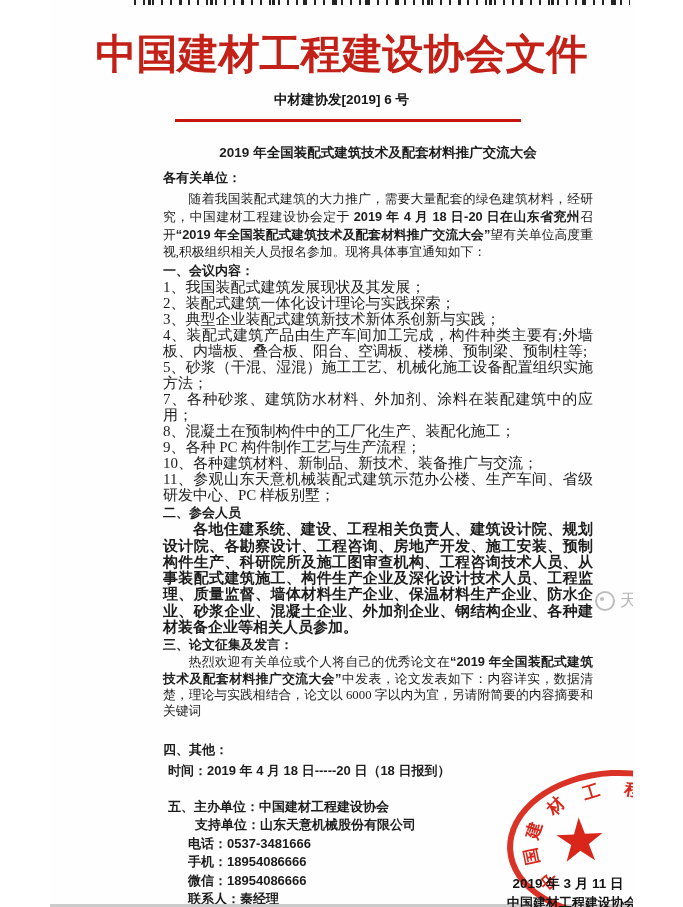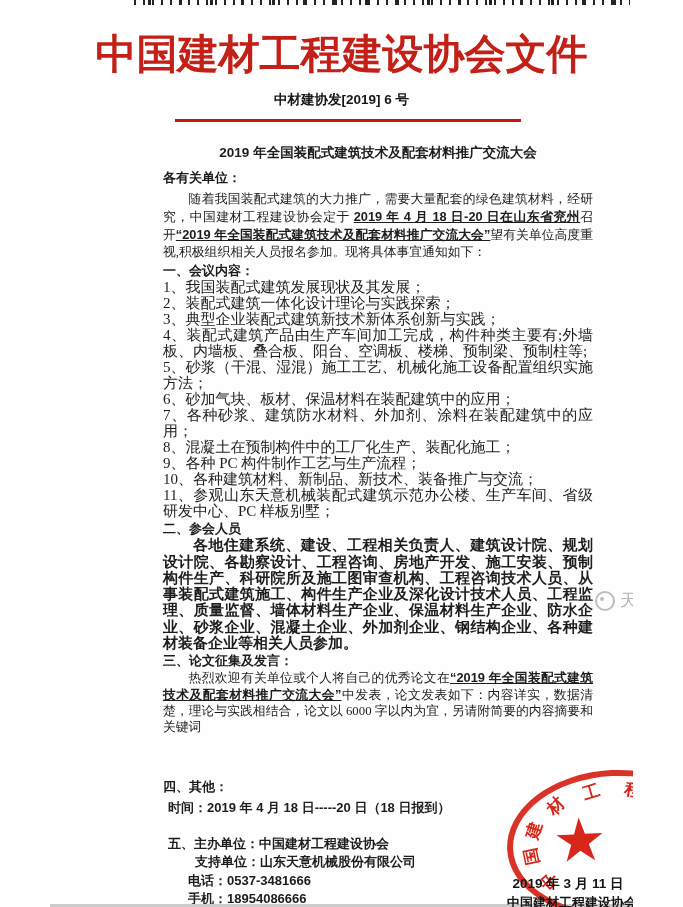--- a/index.html
+++ b/index.html
@@ -32,34 +32,34 @@
   .meeting-title {
     margin-top:22px; text-align:center; font-size:13.5px; font-weight:bold;
     font-family:"Liberation Sans","DejaVu Sans",sans-serif; white-space:nowrap;
   }
   .salutation {
     margin-top:7px; font-size:13px; font-weight:bold;
     font-family:"Liberation Sans","DejaVu Sans",sans-serif;
   }
   .para { margin-top:4px; font-size:12.8px; line-height:17px; text-indent:2em; text-align:justify; }
   .para b, .bold-sans, b {
-    font-family:"Liberation Sans","DejaVu Sans",sans-serif; font-weight:bold;text-decoration:underline;
+    font-family:"Liberation Sans","DejaVu Sans",sans-serif; font-weight:bold;
   }
   .section-heading {
     font-size:13px; line-height:16px; font-weight:bold; margin-top:2px;
     font-family:"Liberation Sans","DejaVu Sans",sans-serif;
   }
   .list-item { font-size:15px; line-height:16px; text-align:justify; }
   .bold-para {
     font-size:15px; line-height:16.3px; font-weight:bold; text-indent:2em; text-align:justify;
     font-family:"Liberation Sans","DejaVu Sans",sans-serif;
   }
   .sec3-para { margin-top:1px; font-size:12.8px; line-height:16.3px; text-indent:2em; text-align:justify; }
 
-  .sec4 { margin-top:43px; }
+  .sec4 { margin-top:22px; }
   .time-line {
     margin-top:4px; padding-left:5px; font-size:13px; font-weight:bold; line-height:18px;
     font-family:"Liberation Sans","DejaVu Sans",sans-serif;
   }
   .sec5 { margin-top:18px; }
   .contact-line {
     font-size:13px; font-weight:bold; line-height:18.6px;
     font-family:"Liberation Sans","DejaVu Sans",sans-serif;
   }
   .ind0 { padding-left:5px; } .ind1 { padding-left:32px; } .ind2 { padding-left:25px; }
@@ -133,21 +133,20 @@
     <div class="salutation">各有关单位：</div>
 
     <div class="para"><span>随着我国装配式建筑的大力推广，需要大量配套的绿色建筑材料，经研究，中国建材工程建设协会定于 </span><b>2019 年 4 月 18 日-20 日在山东省兖州</b><span>召开</span><b>“2019 年全国装配式建筑技术及配套材料推广交流大会”</b><span>望有关单位高度重视,积极组织相关人员报名参加。现将具体事宜通知如下：</span></div>
 
     <div class="section-heading">一、会议内容：</div>
     <div class="list-item">1、我国装配式建筑发展现状及其发展；</div>
     <div class="list-item">2、装配式建筑一体化设计理论与实践探索；</div>
     <div class="list-item">3、典型企业装配式建筑新技术新体系创新与实践；</div>
     <div class="list-item">4、装配式建筑产品由生产车间加工完成，构件种类主要有;外墙板、内墙板、叠合板、阳台、空调板、楼梯、预制梁、预制柱等;</div>
     <div class="list-item">5、砂浆（干混、湿混）施工工艺、机械化施工设备配置组织实施方法；</div>
-    <div class="list-item">6、砂加气块、板材、保温材料在装配建筑中的应用；</div>
     <div class="list-item">7、各种砂浆、建筑防水材料、外加剂、涂料在装配建筑中的应用；</div>
     <div class="list-item">8、混凝土在预制构件中的工厂化生产、装配化施工；</div>
     <div class="list-item">9、各种 PC 构件制作工艺与生产流程；</div>
     <div class="list-item">10、各种建筑材料、新制品、新技术、装备推广与交流；</div>
     <div class="list-item">11、参观山东天意机械装配式建筑示范办公楼、生产车间、省级研发中心、PC 样板别墅；</div>
 
     <div class="section-heading">二、参会人员</div>
     <div class="bold-para">各地住建系统、建设、工程相关负责人、建筑设计院、规划设计院、各勘察设计、工程咨询、房地产开发、施工安装、预制构件生产、科研院所及施工图审查机构、工程咨询技术人员、从事装配式建筑施工、构件生产企业及深化设计技术人员、工程监理、质量监督、墙体材料生产企业、保温材料生产企业、防水企业、砂浆企业、混凝土企业、外加剂企业、钢结构企业、各种建材装备企业等相关人员参加。</div>
 
     <div class="section-heading">三、论文征集及发言：</div>

